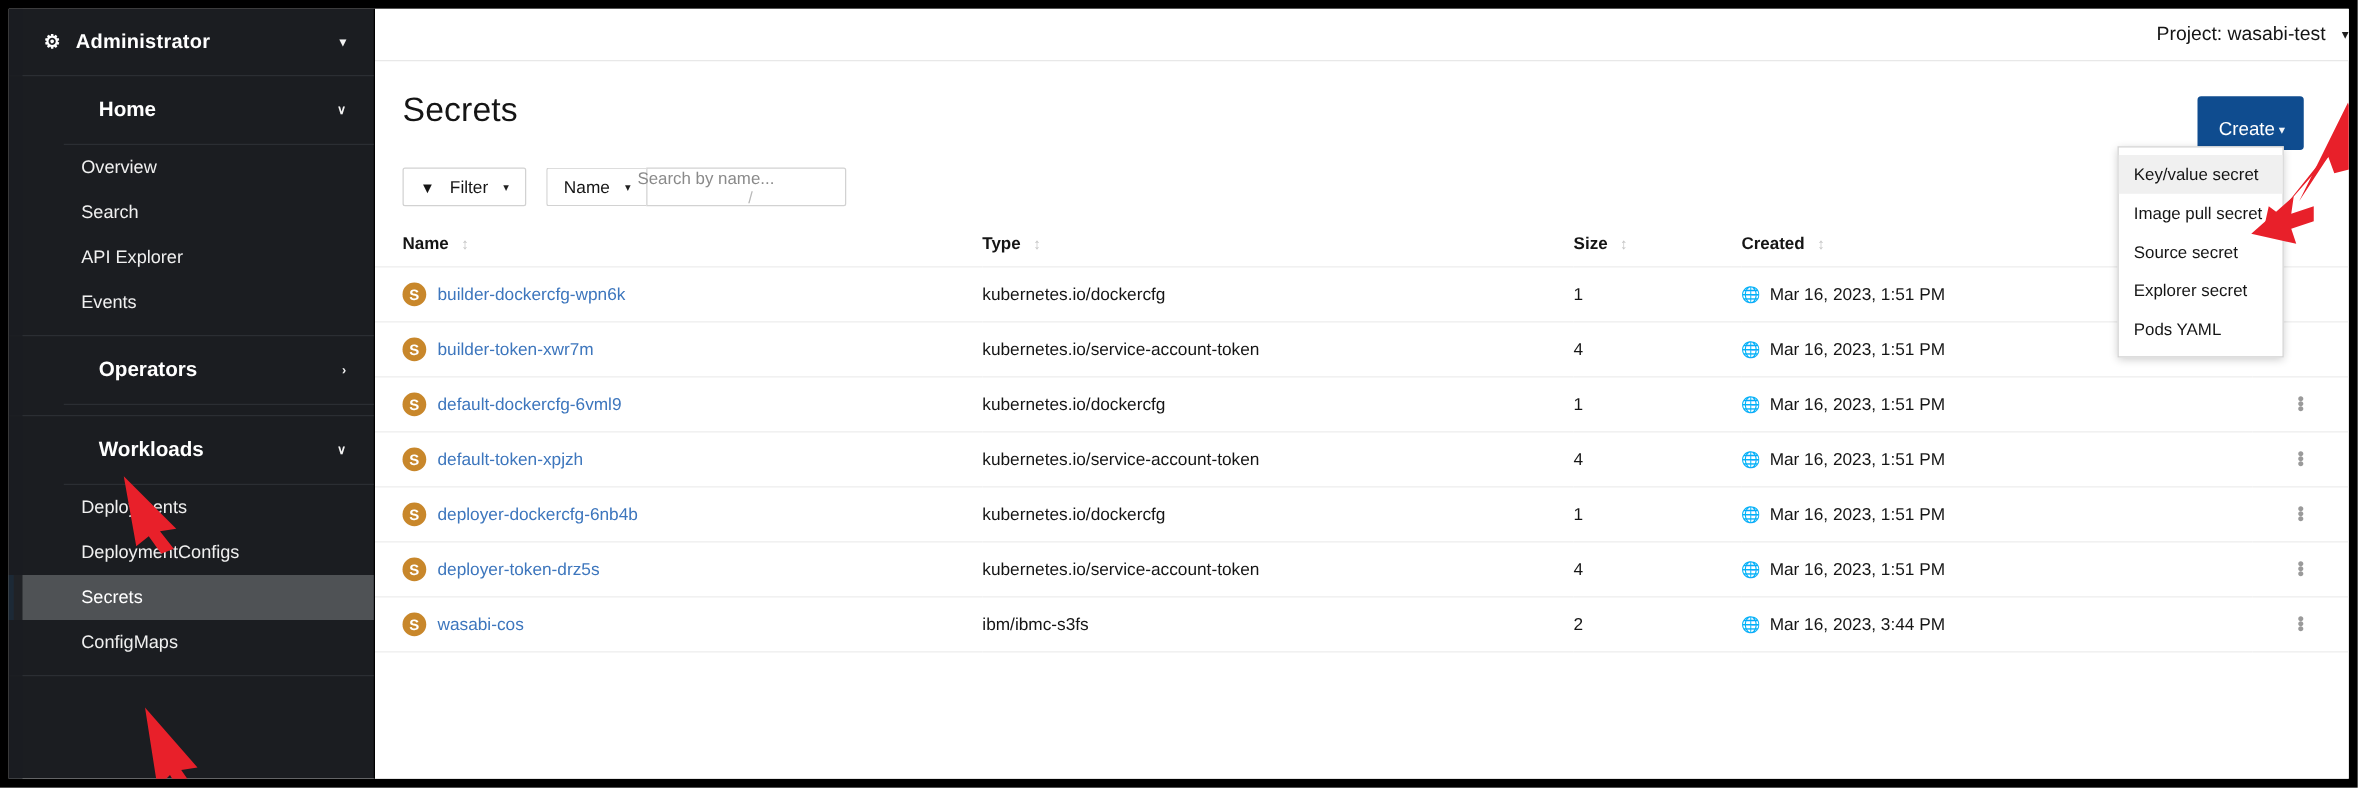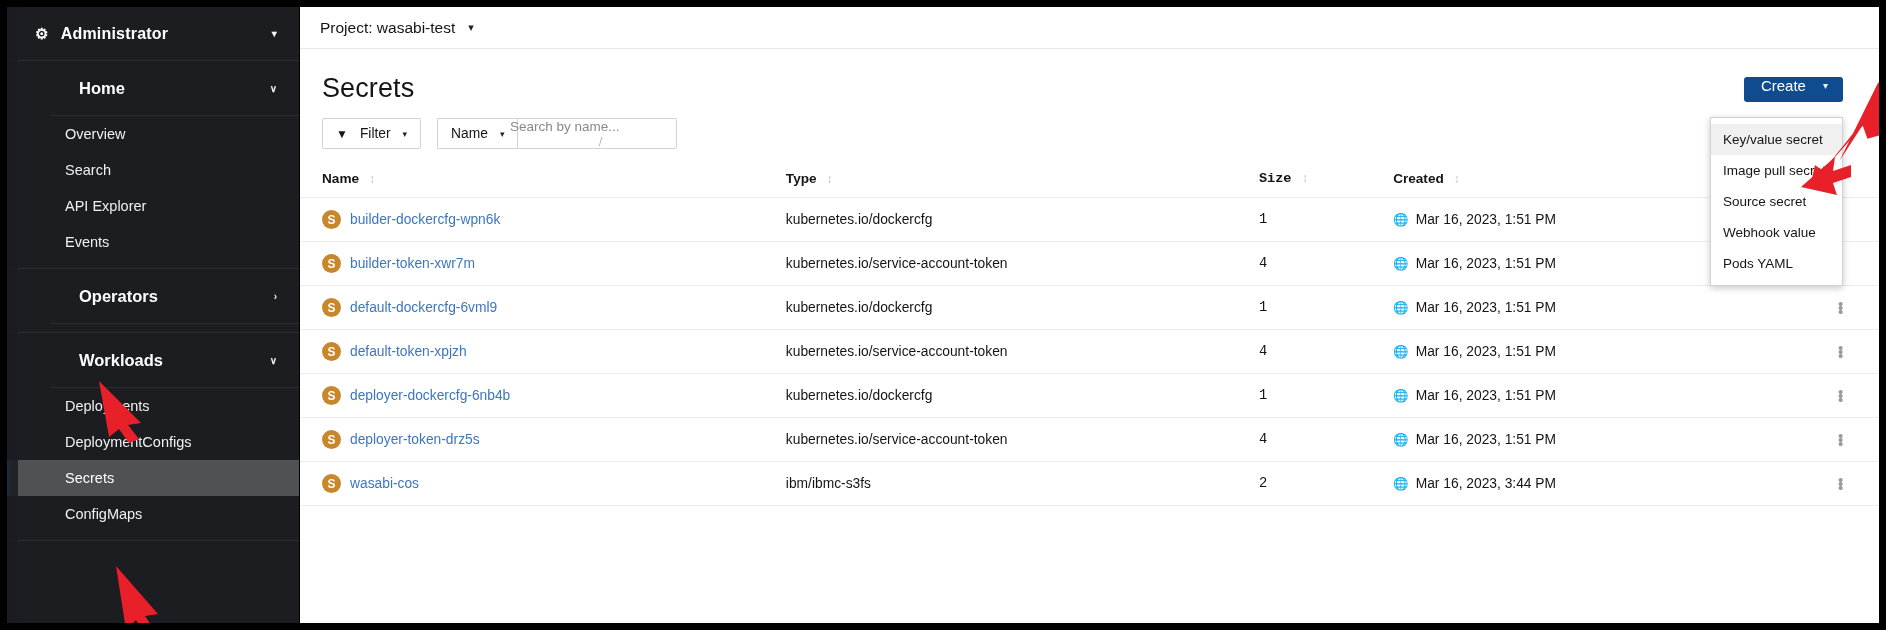--- a/index.html
+++ b/index.html
@@ -61,44 +61,45 @@
   
   .main {
     position: absolute; left: 293px; top: 0; right: 0; bottom: 0;
     background: #fff;
   }
   .topbar {
     height: 42px; background: #fff;
     border-bottom: 1px solid #e8e8e8;
     display: flex; align-items: center;
     padding-left: 20px;
+    justify-content: flex-end;
   }
   .project-sel {
     display: flex; align-items: center; gap: 13px;
     font-size: 15.5px; color: #151515; cursor: pointer;
   }
   .project-sel .caret-d { font-size: 11px; }
   .page-head {
     display: flex; align-items: flex-start;
     padding: 24px 36px 0 22px;
   }
   .page-title { font-size: 27px; font-weight: normal; color: #151515; letter-spacing: .1px; }
   .head-spacer { flex: 1; }
   .create-wrap { position: relative; margin-top: 4px; }
   .create-btn {
     background: #0f4c8f; color: #fff;
     border: none; border-radius: 3px;
-    padding: 0 15px 8px 17px;
+    padding: 18px 15px 8px 17px;
     font-size: 15px; font-family: inherit;
-    display: flex; align-items: center; gap: 17px;
+    display: flex; align-items: center; gap: 3px;
     cursor: pointer;
   }
   .create-btn .caret-d { font-size: 10px; }
   .create-menu {
-    position: absolute; right: 0; top: 40px;
+    position: absolute; right: 16px; top: 40px;
     width: 133px;
     background: #fff;
     border: 1px solid #d2d2d2;
     box-shadow: 0 2px 7px rgba(0,0,0,.22);
     padding: 6px 0; z-index: 40;
   }
   .menu-item {
     padding: 8px 12px; font-size: 13.5px; color: #151515;
     cursor: pointer; white-space: nowrap;
   }
@@ -152,21 +153,21 @@
     display: flex; align-items: center; justify-content: center;
     flex: none;
   }
   .res-link { color: #3d76bd; text-decoration: none; cursor: pointer; }
   .globe-ico { margin-right: 7px; font-size: 12.5px; }
   .kebab { color: #9a9a9a; font-size: 15px; letter-spacing: 0; cursor: pointer;
            text-align: center; line-height: 4px; }
   .kebab span { display: block; }
   .col-name { width: 380px; }
   .col-type { width: 370px; }
-  .col-size { width: 105px; font-family: Liberation Mono, monospace; }
+  .col-size { width: 105px; }
   .col-created { width: 320px; }
   .col-kebab { width: 60px; text-align: center; }
   
   .arrow { position: absolute; pointer-events: none; z-index: 60; }
   
   .ruler { position: absolute; left: 0; top: 0; width: 11px; height: 100%;
            background: #1b1d21; z-index: 5; opacity: .9; }
 </style>
 </head>
 <body>
@@ -246,21 +247,21 @@
       <span class="head-spacer"></span>
       <div class="create-wrap">
         <button class="create-btn">
           <span>Create</span>
           <span class="caret-d">▾</span>
         </button>
         <div class="create-menu" id="create-menu">
             <div class="menu-item hl">Key/value secret</div>
             <div class="menu-item">Image pull secret</div>
             <div class="menu-item">Source secret</div>
-            <div class="menu-item">Webhook value</div>
+            <div class="menu-item">Explorer secret</div>
             <div class="menu-item">Pods YAML</div>
           </div>
       </div>
     </div>
 
     <div class="toolbar">
       <div class="tb-btn">
         <span class="filter-ico">▼</span>
         <span>Filter</span>
         <span class="caret-d">▾</span>

